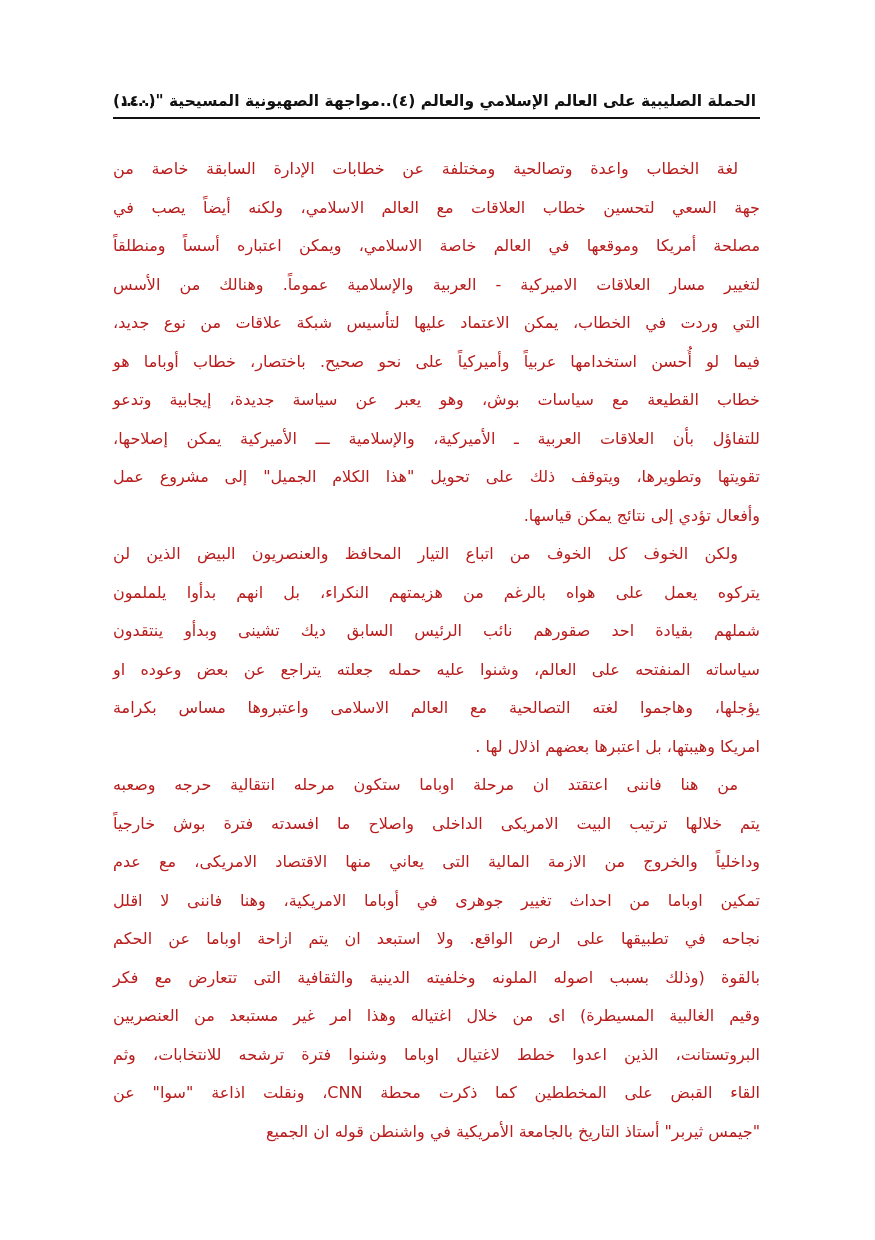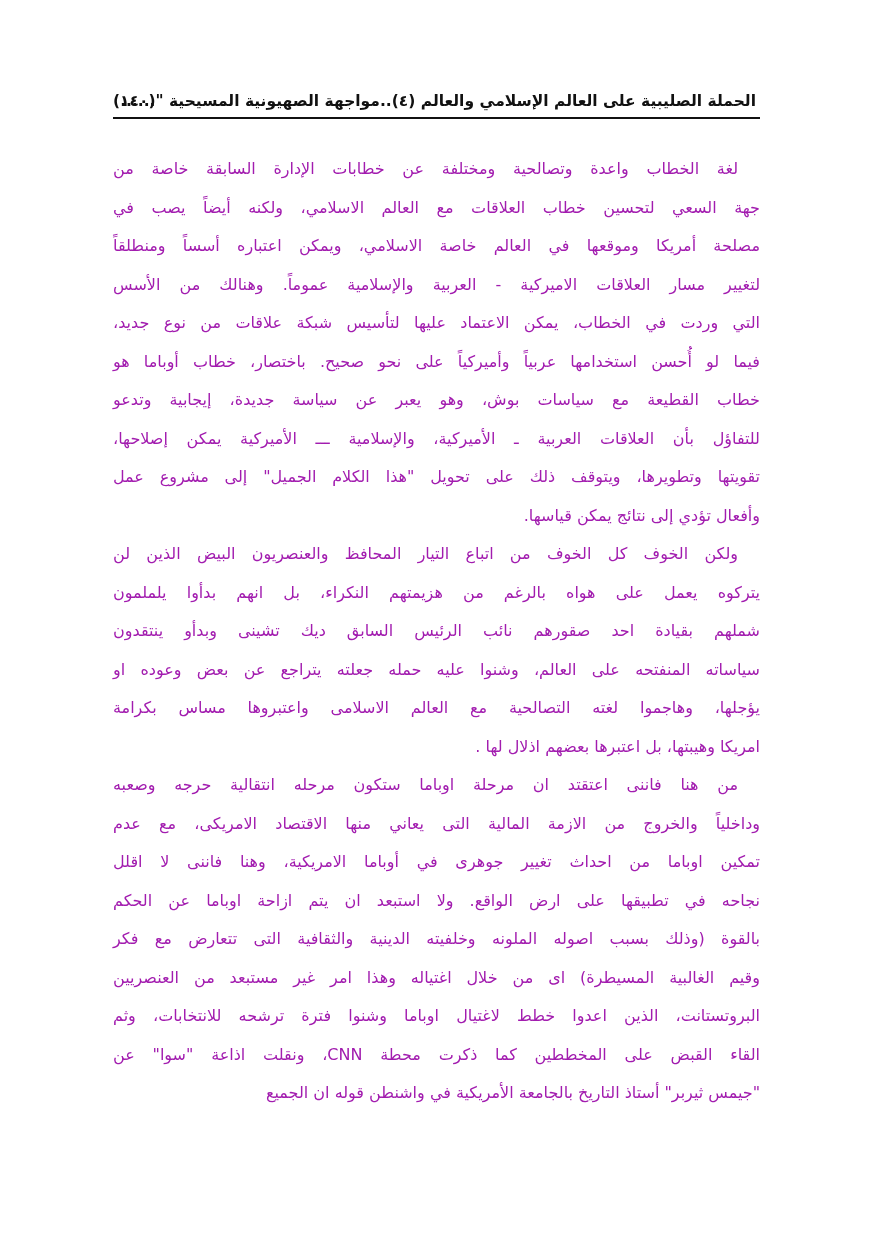--- a/index.html
+++ b/index.html
@@ -9,21 +9,21 @@
     position: absolute; left: 113px; top: 88px; width: 647px; height: 30px;
     direction: rtl; font-family: "DejaVu Sans", sans-serif; font-weight: bold;
     font-size: 15.5px; color: #111; white-space: nowrap;
   }
   .header .title { position: absolute; right: 4px; top: 4px; }
   .header .pageno { position: absolute; left: 0; top: 4px; direction: ltr; }
   .rule { position: absolute; left: 113px; top: 117px; width: 647px; height: 1.5px; background: #111; }
   .body-text {
     position: absolute; left: 113px; top: 150px; width: 647px;
     direction: rtl; text-align: justify; text-align-last: right;
-    font-family: "DejaVu Sans", sans-serif; font-size: 16px; line-height: 38.5px; color: #a21caf;
+    font-family: "DejaVu Sans", sans-serif; font-size: 16px; line-height: 38.5px; color: #b91c1c;
   }
   .line { display: block; white-space: nowrap; text-align-last: justify; height: 38.5px; }
   .line.last { text-align-last: right; }
   .line.indent { padding-right: 22px; }
 </style>
 </head>
 <body>
 
 <div class="page">
   <div class="header">
@@ -48,20 +48,21 @@
       <div>
         <span class="line indent">ولكن الخوف كل الخوف من اتباع التيار المحافظ والعنصريون البيض الذين لن</span>
         <span class="line">يتركوه يعمل على هواه بالرغم من هزيمتهم النكراء، بل انهم بدأوا يلملمون</span>
         <span class="line">شملهم بقيادة احد صقورهم نائب الرئيس السابق ديك تشينى وبدأو ينتقدون</span>
         <span class="line">سياساته المنفتحه على العالم، وشنوا عليه حمله جعلته يتراجع عن بعض وعوده او</span>
         <span class="line">يؤجلها، وهاجموا لغته التصالحية مع العالم الاسلامى واعتبروها مساس بكرامة</span>
         <span class="line last">امريكا وهيبتها، بل اعتبرها بعضهم اذلال لها .</span>
       </div>
       <div>
         <span class="line indent">من هنا فاننى اعتقتد ان مرحلة اوباما ستكون مرحله انتقالية حرجه وصعبه</span>
+        <span class="line">يتم خلالها ترتيب البيت الامريكى الداخلى واصلاح ما افسدته فترة بوش خارجياً</span>
         <span class="line">وداخلياً والخروج من الازمة المالية التى يعاني منها الاقتصاد الامريكى، مع عدم</span>
         <span class="line">تمكين اوباما من احداث تغيير جوهرى في أوباما الامريكية، وهنا فاننى لا اقلل</span>
         <span class="line">نجاحه في تطبيقها على ارض الواقع. ولا استبعد ان يتم ازاحة اوباما عن الحكم</span>
         <span class="line">بالقوة (وذلك بسبب اصوله الملونه وخلفيته الدينية والثقافية التى تتعارض مع فكر</span>
         <span class="line">وقيم الغالبية المسيطرة) اى من خلال اغتياله وهذا امر غير مستبعد من العنصريين</span>
         <span class="line">البروتستانت، الذين اعدوا خطط لاغتيال اوباما وشنوا فترة ترشحه للانتخابات، وثم</span>
         <span class="line">القاء القبض على المخططين كما ذكرت محطة CNN، ونقلت اذاعة "سوا" عن</span>
         <span class="line last">"جيمس ثيربر" أستاذ التاريخ بالجامعة الأمريكية في واشنطن قوله ان الجميع</span>
       </div>
     </div>

